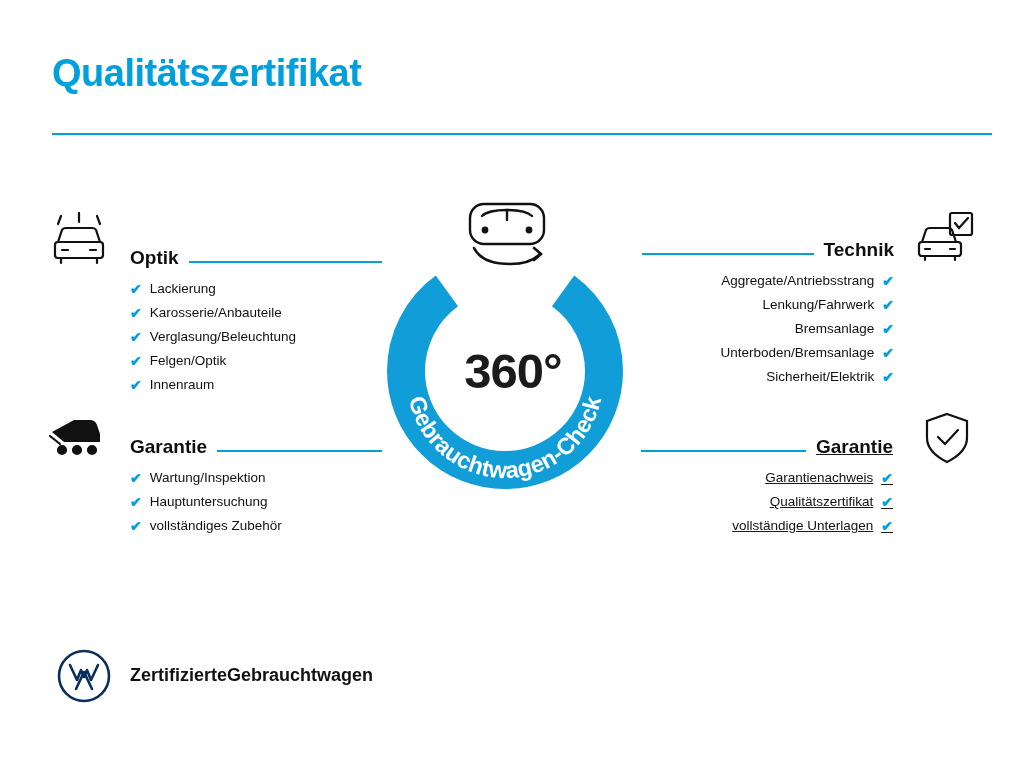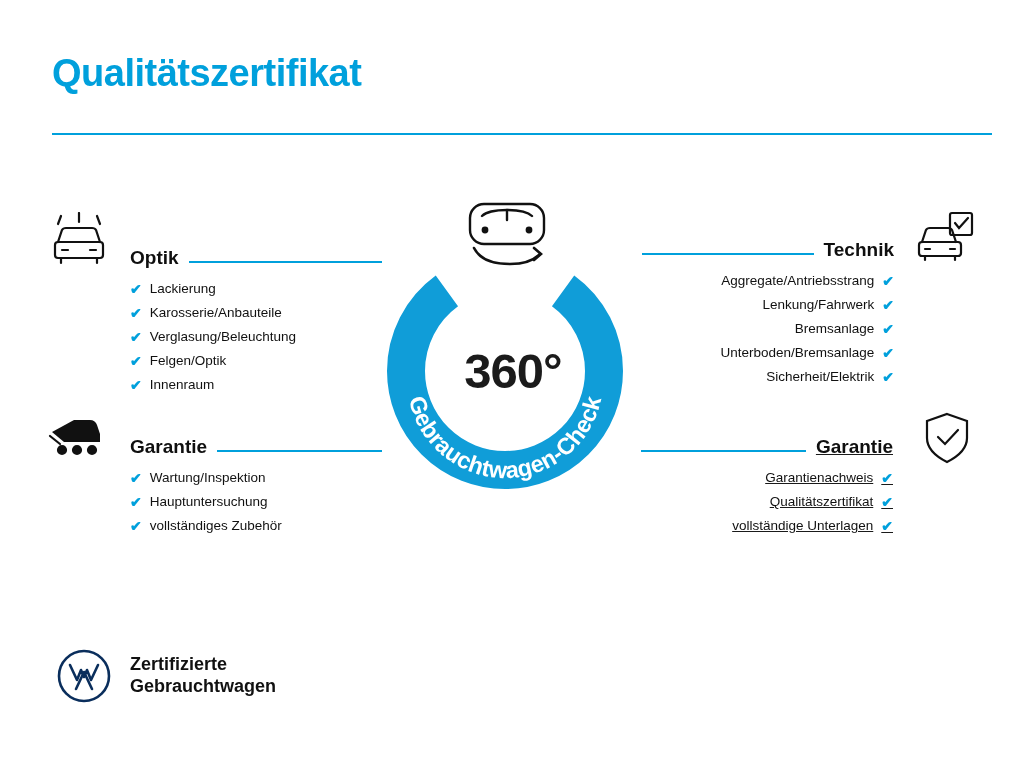--- a/index.html
+++ b/index.html
@@ -153,21 +153,21 @@
     position: absolute;
     left: 56px;
     top: 648px;
     display: flex;
     align-items: center;
     gap: 18px;
   }
   .vw-logo { width: 56px; height: 56px; }
   .footer-text {
     display: flex;
-    flex-direction: column;
+    flex-direction: row;
     line-height: 1.22;
   }
   .footer-text span {
     font-size: 18px;
     font-weight: bold;
     color: #111;
     white-space: nowrap;
   }
 </style>
 </head>

